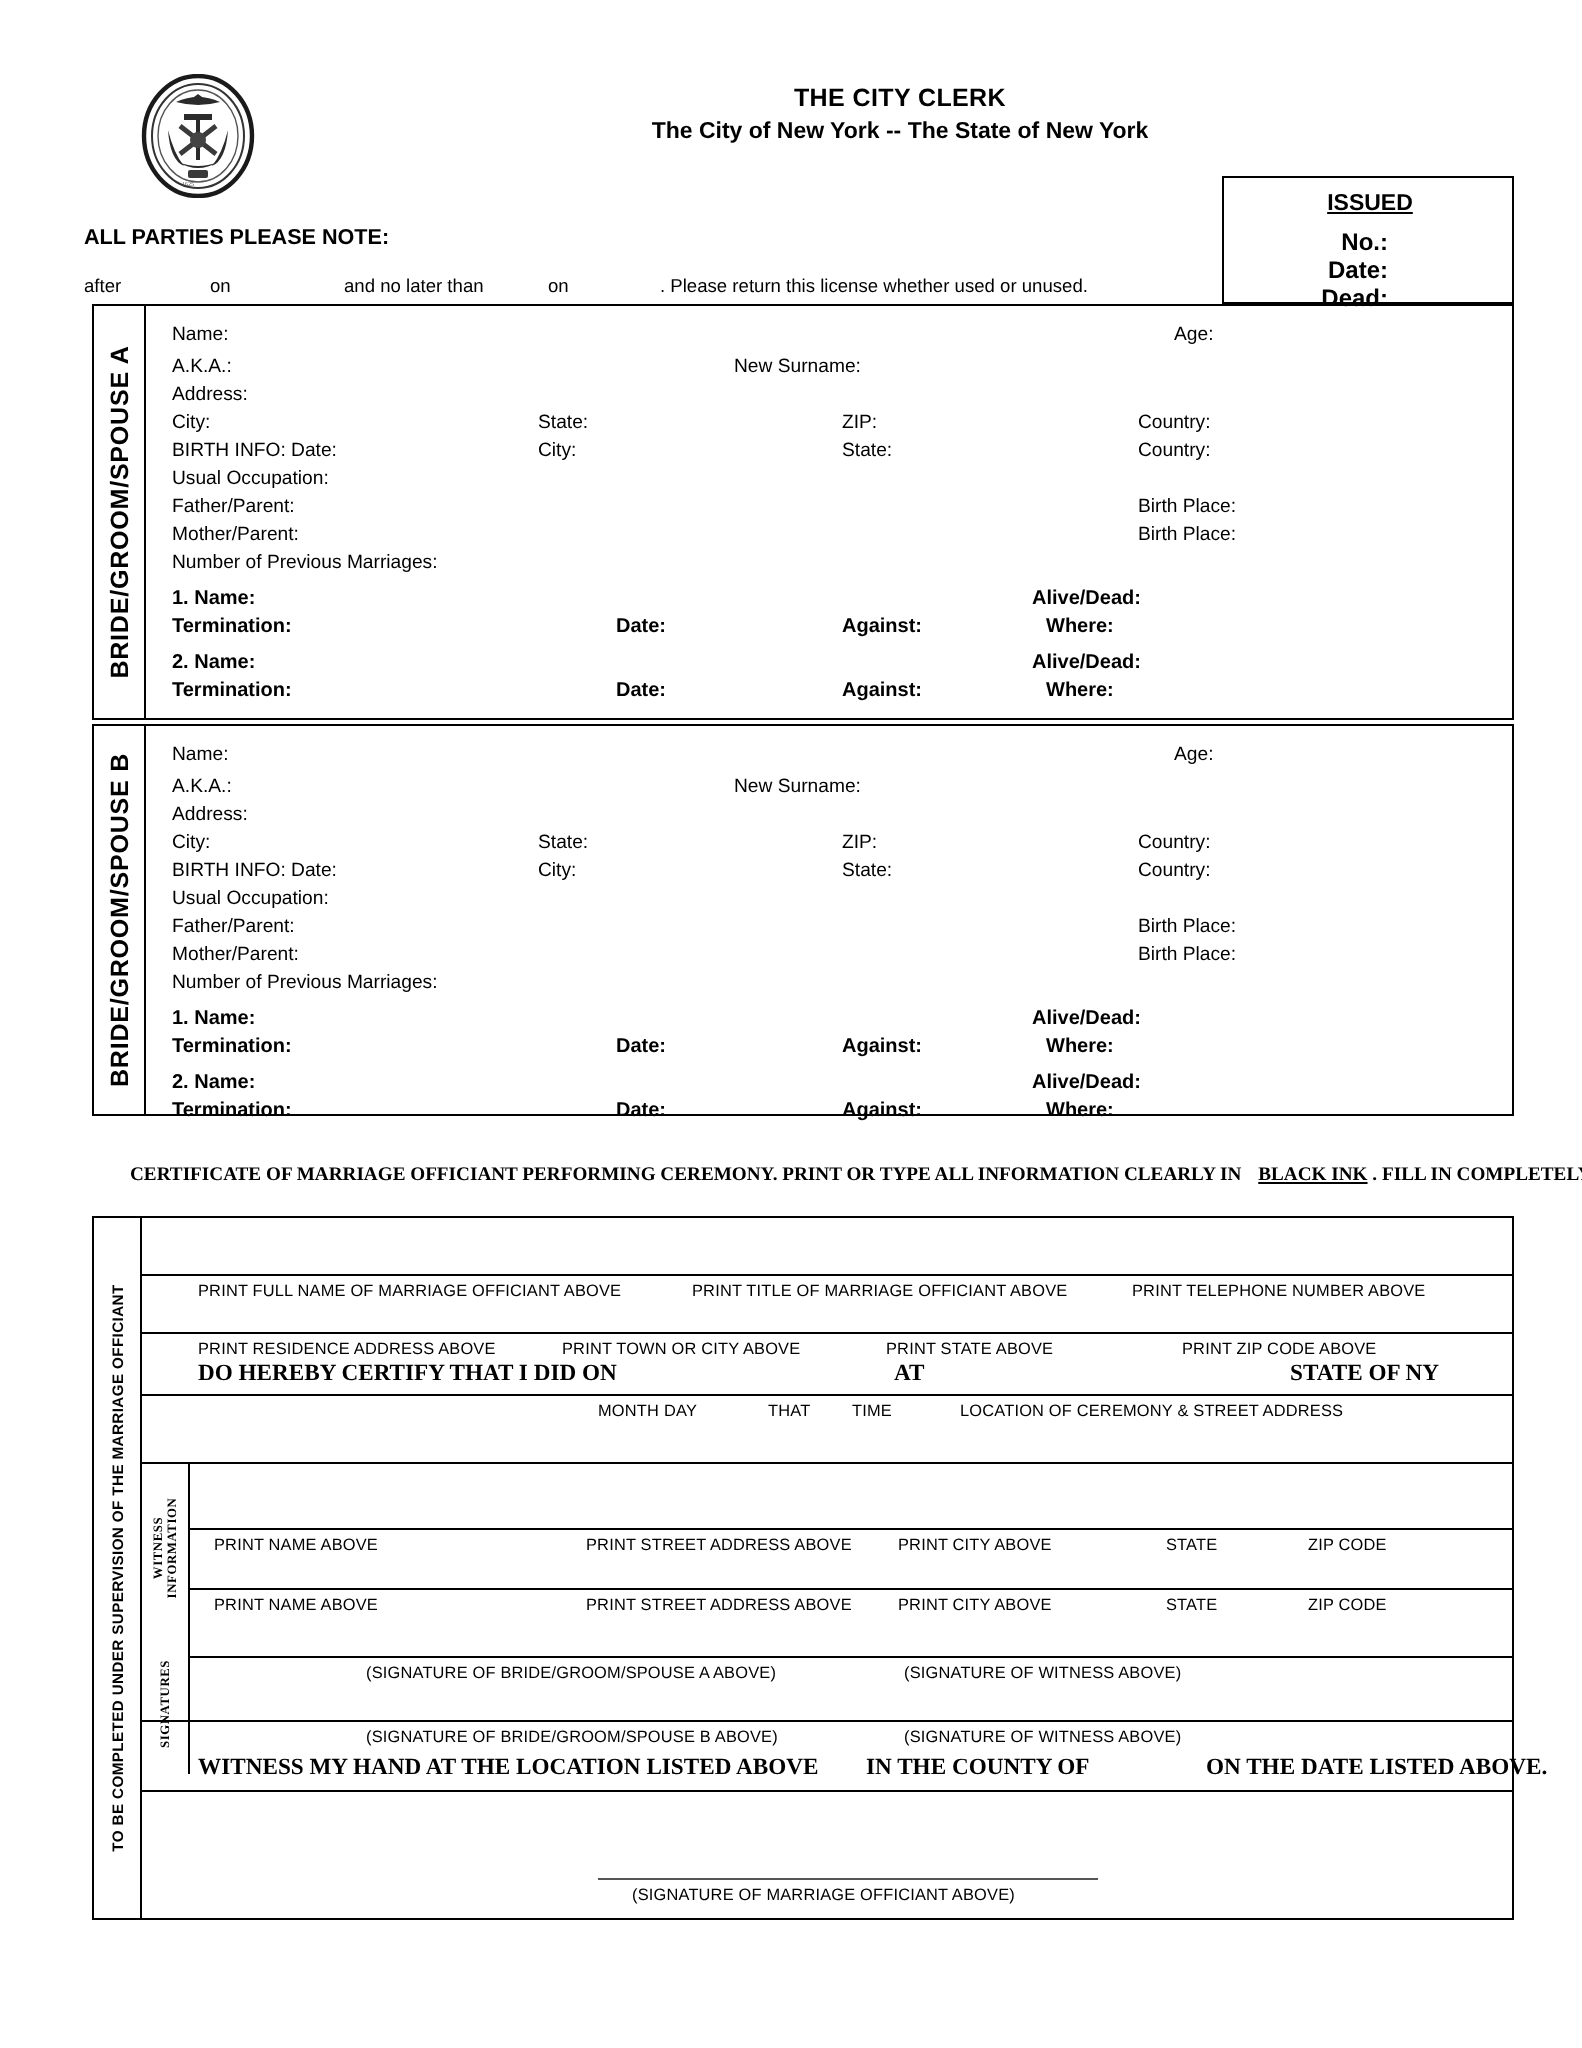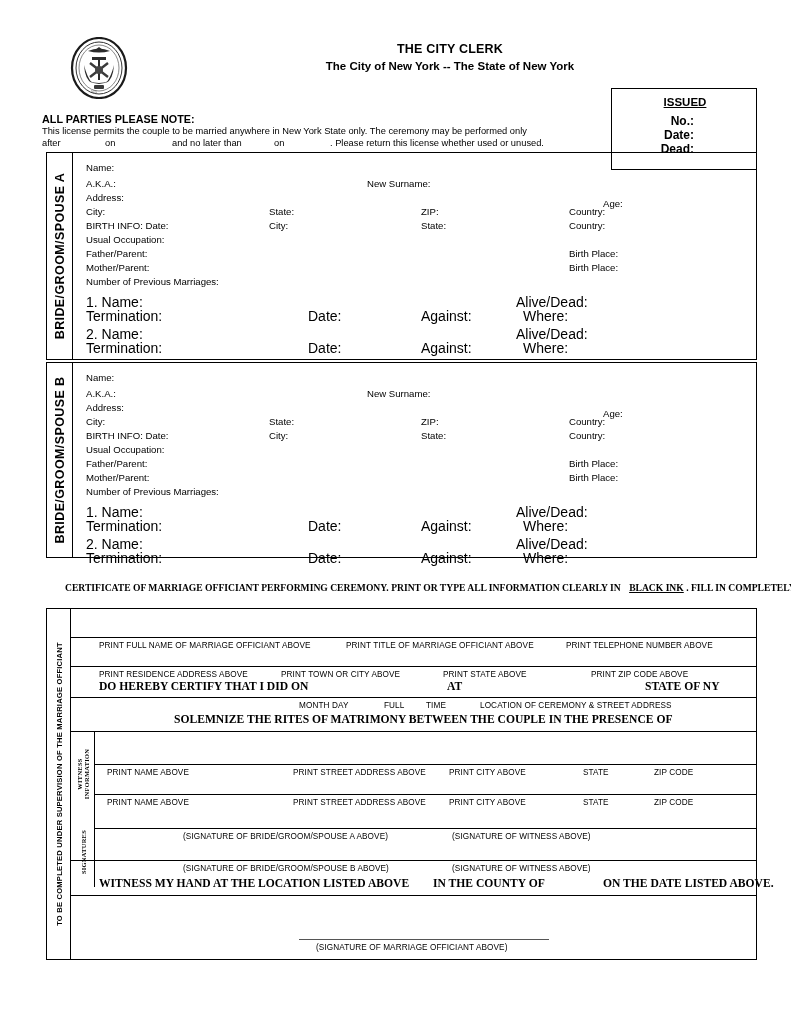--- a/index.html
+++ b/index.html
@@ -44,21 +44,21 @@
     left: 200px; top: 60px;
     width: 500px;
     text-align: center;
     font-size: 11.5px;
     font-weight: bold;
   }
 
   
   #issued-box {
     left: 611px; top: 88px;
-    width: 146px; height: 82px;
+    width: 146px; height: 64px;
     border: 1.4px solid #000;
     box-sizing: border-box;
   }
   #issued-title {
     position: absolute;
     left: 0; top: 7px;
     width: 146px;
     text-align: center;
     font-size: 11.5px;
     font-weight: bold;
@@ -124,28 +124,28 @@
     transform: translate(-50%,-50%) rotate(-90deg);
     transform-origin: center center;
     white-space: nowrap;
     font-size: 12.5px;
     font-weight: bold;
     letter-spacing: .4px;
   }
 
   .fields { position: absolute; left: 26px; top: 0; right: 0; bottom: 0; }
   .fl { position: absolute; font-size: 9.6px; white-space: nowrap; }
-  .fl.bold { font-weight: normal; font-size: 14px; }
+  .fl.bold { font-weight: bold; font-size: 10px; }
 
   
   .c1 { left: 13px; }
   .c2 { left: 196px; }
   .c3 { left: 348px; }
   .c4 { left: 496px; }
-  .cage { left: 530px; margin-top: 36px; }
+  .cage { left: 514px; }
   .csur { left: 294px; }
   .cdate { left: 235px; }
   .cagainst { left: 348px; }
   .cwhere { left: 450px; }
   .calive { left: 443px; }
 
   
   #cert-note {
     left: 65px; top: 582px;
     font-size: 9.6px;
@@ -265,21 +265,20 @@
   <div class="abs" id="header-sub">The City of New York -- The State of New York</div>
 
   <div class="abs" id="issued-box">
     <div id="issued-title">ISSUED</div>
     <div class="issued-row" id="issued-no">No.:</div>
     <div class="issued-row" id="issued-date">Date:</div>
     <div class="issued-row" id="issued-time">Dead:</div>
   </div>
 
   <div class="abs" id="note-title">ALL PARTIES PLEASE NOTE:</div>
-  <div class="abs" id="note-line1">This license permits the couple to be married anywhere in New York State only.  The ceremony may be performed only</div>
   <div class="abs" id="note-line2-wrap">
     <span id="nl2-after">after</span>
     <span id="nl2-on1">on</span>
     <span id="nl2-mid">and no later than</span>
     <span id="nl2-on2">on</span>
     <span id="nl2-tail">. Please return this license whether used or unused.</span>
   </div>
 
   <div class="abs spouse-block" id="spouse-a">
     <div class="spouse-tab">
@@ -403,25 +402,24 @@
       <div class="cap" style="left:372px; top:61px">PRINT STATE ABOVE</div>
       <div class="cap" style="left:520px; top:61px">PRINT ZIP CODE ABOVE</div>
 
       <div class="bigtext" style="left:28px; top:71px">DO HEREBY CERTIFY THAT I DID ON</div>
       <div class="bigtext" style="left:376px; top:71px">AT</div>
       <div class="bigtext" style="left:574px; top:71px">STATE OF NY</div>
 
       <div class="hrule" style="top:88px"></div>
       <div class="cap" style="left:228px; top:92px">MONTH</div>
       <div class="cap" style="left:261px; top:92px">DAY</div>
-      <div class="cap" style="left:313px; top:92px">FULL</div>
+      <div class="cap" style="left:313px; top:92px">THAT</div>
       <div class="cap" style="left:355px; top:92px">TIME</div>
       <div class="cap" style="left:409px; top:92px">LOCATION OF CEREMONY &amp; STREET ADDRESS</div>
 
-      <div class="bigtext" style="left:103px; top:104px">SOLEMNIZE THE RITES OF MATRIMONY BETWEEN THE COUPLE IN THE PRESENCE OF</div>
 
       <div class="hrule" style="top:122px"></div>
       <div id="witness-tab" style="top:122px; height:85px">
         <div class="vlabel-small">
           <span>WITNESS</span><br>
           <span>INFORMATION</span>
         </div>
       </div>
 
       <div class="hrule short" style="top:155px; left:24px; width:661px"></div>

